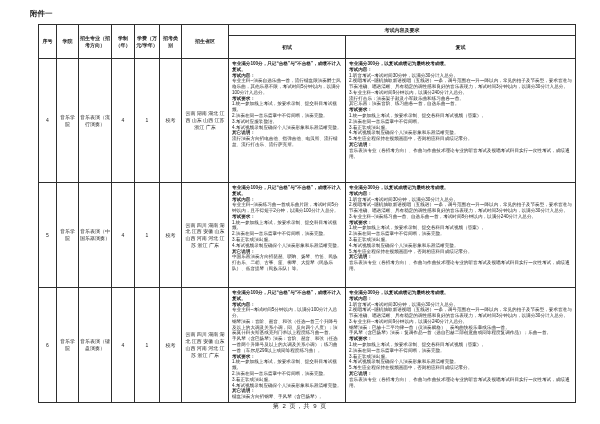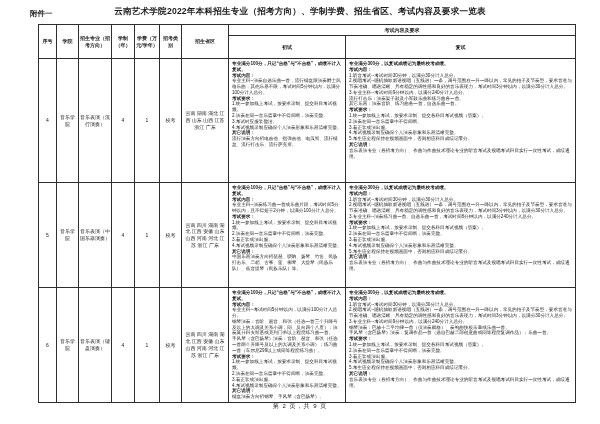--- a/index.html
+++ b/index.html
@@ -21,21 +21,20 @@
   .exam-line{line-height:1.26;word-break:break-all;}
   .exam-line.bold{font-weight:bold;}
   .footer{position:absolute;top:402px;left:0;width:100%;text-align:center;font-size:6px;letter-spacing:1px;}
 </style>
 </head>
 <body>
 
 <div class="page">
   <div class="doc-header">
     <span class="attachment">附件一</span>
-    <div class="title">云南艺术学院2022年本科招生专业（招考方向）、学制学费、招生省区、考试内容及要求一览表</div>
   </div>
 
   <table class="main">
     <colgroup>
       <col style="width:18px">
         <col style="width:22px">
         <col style="width:33px">
       <col style="width:23px">
         <col style="width:25px">
         <col style="width:22px">

